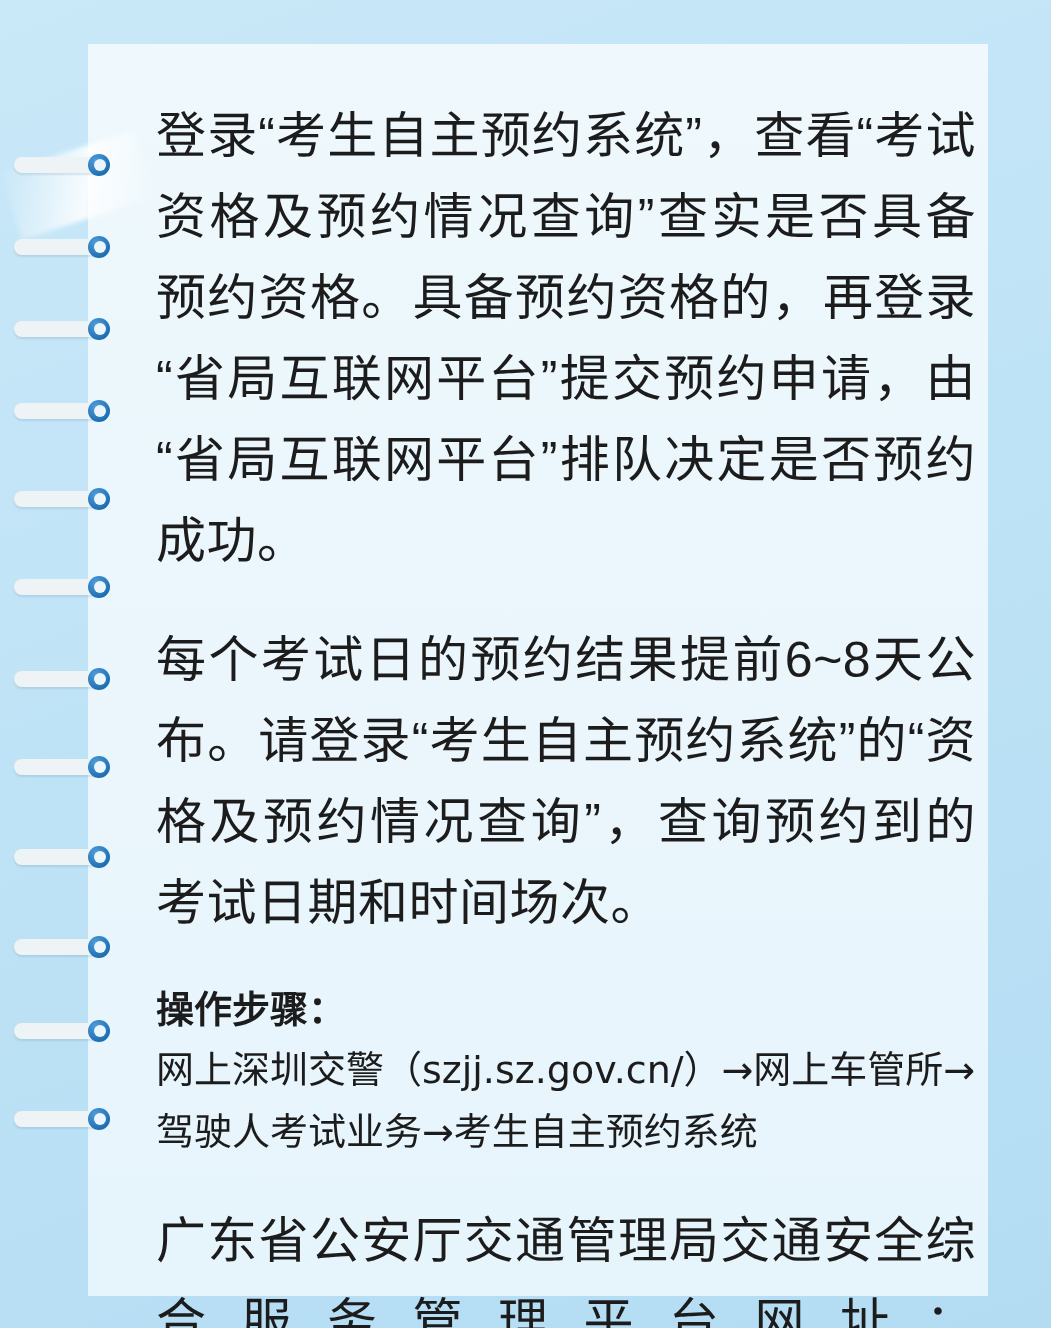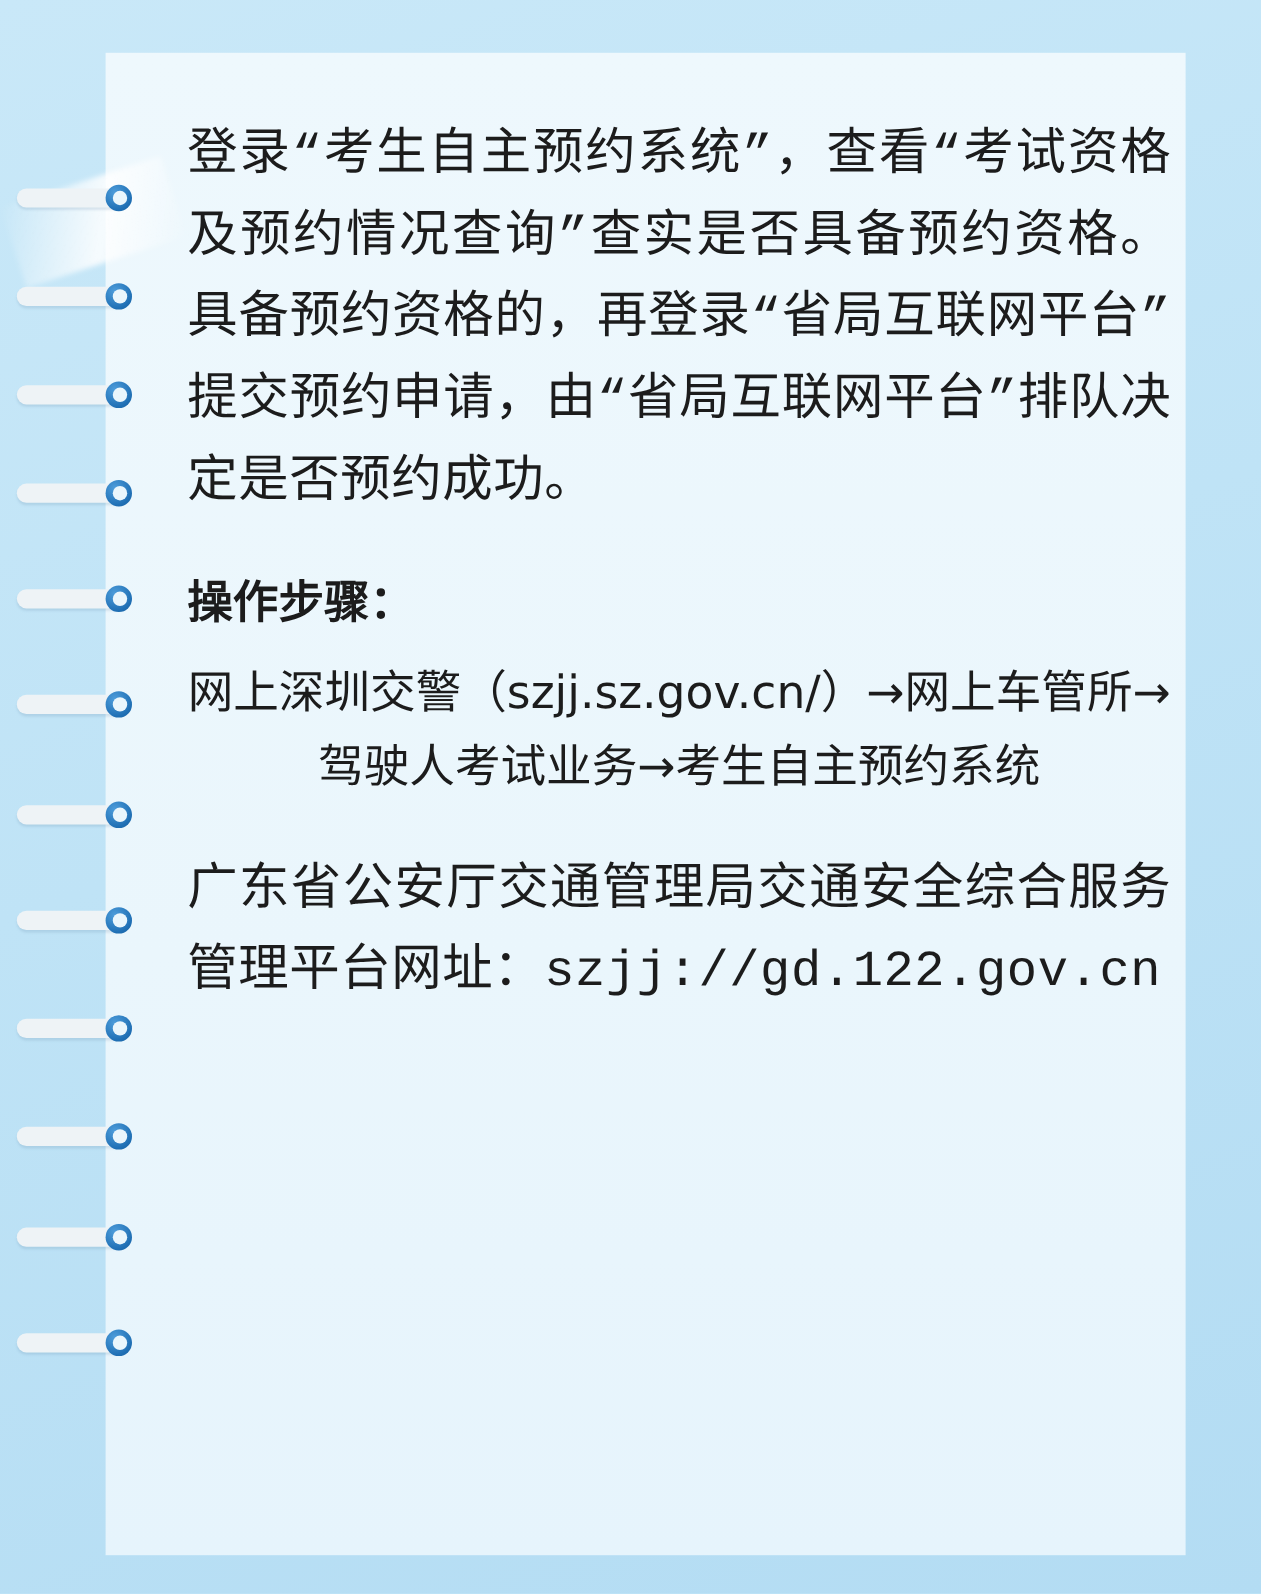--- a/index.html
+++ b/index.html
@@ -93,42 +93,41 @@
 
   
   .content {
     position: absolute;
     left: 156px;
     top: 96px;
     width: 820px;
     color: #1c1c1c;
   }
   .para {
-    font-size: 42px;
+    font-size: 50px;
     line-height: 1.62;
     letter-spacing: 0.5px;
     margin: 0 0 38px 0;
     text-align: justify;
-    font-family: Liberation Mono, monospace;
+    font-family: Liberation Sans, sans-serif;
   }
   .para:last-child { margin-bottom: 0; }
 
   .steps-heading {
     font-size: 38px;
     line-height: 1.5;
     font-weight: bold;
-    margin: 0 0 16px 0;
+    margin: 0 0 1px 0;
     font-family: "DejaVu Sans", "Liberation Sans", sans-serif;
   }
   .steps-body {
     font-size: 38px;
     line-height: 1.62;
     margin: 0 0 38px 0;
     font-family: "DejaVu Sans", "Liberation Sans", sans-serif;
-    text-align: center;
   }
 </style>
 </head>
 <body>
 
 <div class="page-bg"></div>
 
 <div class="sheet"></div>
 
 <div class="streak"></div>
@@ -179,16 +178,17 @@
       <span class="hook"></span>
     </div>
   <div class="ring" style="top:988px">
       <span class="bar"></span>
       <span class="hook"></span>
     </div>
 </div>
 
 <div class="content">
   <p class="para">登录“考生自主预约系统”，查看“考试资格及预约情况查询”查实是否具备预约资格。具备预约资格的，再登录“省局互联网平台”提交预约申请，由“省局互联网平台”排队决定是否预约成功。</p>
+  <p class="para">每个考试日的预约结果提前6~8天公布。请登录“考生自主预约系统”的“资格及预约情况查询”，查询预约到的考试日期和时间场次。</p>
   <p class="steps-heading">操作步骤：</p>
   <p class="steps-body">网上深圳交警（szjj.sz.gov.cn/）→网上车管所→驾驶人考试业务→考生自主预约系统</p>
   <p class="para">广东省公安厅交通管理局交通安全综合服务管理平台网址：szjj://gd.122.gov.cn</p>
 </div>
 
 </body></html>

